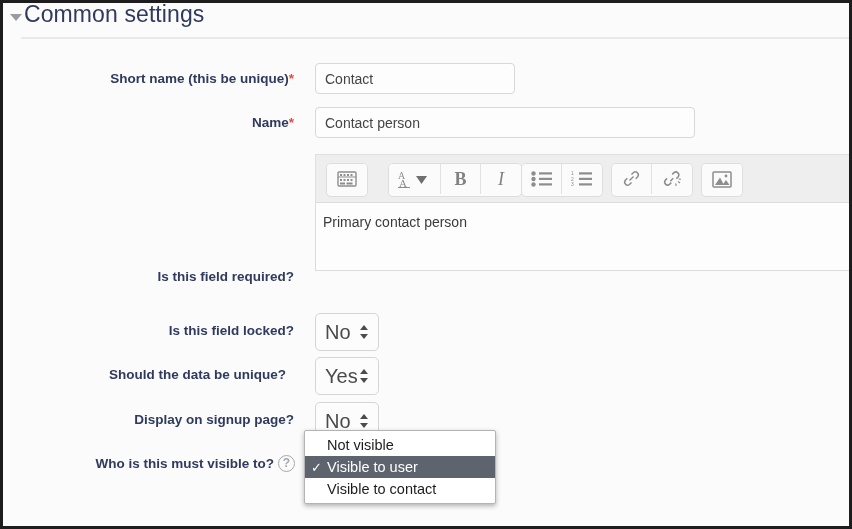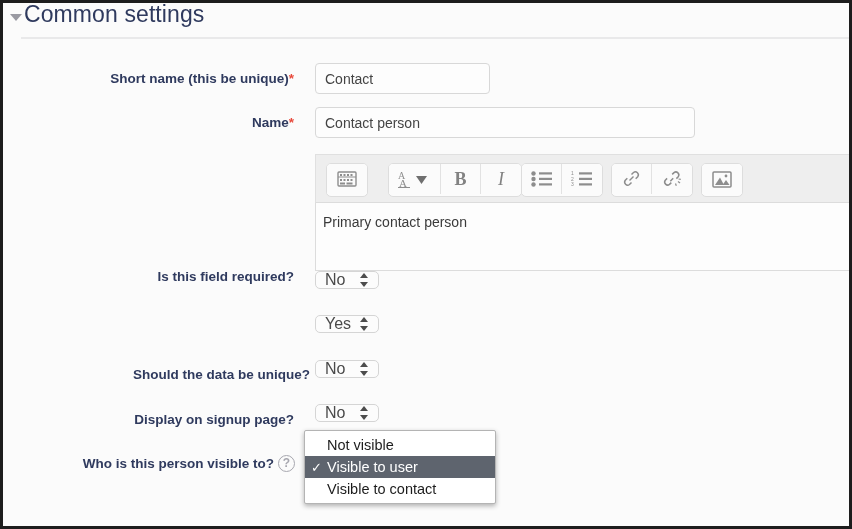--- a/index.html
+++ b/index.html
@@ -157,27 +157,28 @@
     color: #3a3a3a;
   }
 
   
   .select-box {
     position: absolute;
     box-sizing: border-box;
     background: #fcfcfc;
     border: 1px solid #d5d5d5;
     border-radius: 5px;
-    height: 18px;
+    height: 38px;
     display: flex;
     align-items: center;
     padding-left: 9px;
-    font-size: 16px;
+    font-size: 20px;
     color: #4a4a4a;
     white-space: nowrap;
+    margin-top: 42px;
   }
   .spin {
     position: absolute;
     right: 9px;
     top: 50%;
     transform: translateY(-50%);
     width: 9px;
     height: 16px;
   }
   .spin .up, .spin .dn {
@@ -245,21 +246,21 @@
 <div class="screen">
  <div class="inner">
 
   <div class="section-header">
     <div class="collapse-triangle"></div>
     <div class="section-title">Common settings</div>
     <div class="header-rule"></div>
   </div>
 
   <div class="row-label" style="left:20px; top:68px; width:271px;"><span>Short name (this be unique)</span><span class="req-star">*</span></div>
-  <input class="text-input" style="left: 312px; top: 60px; width: 175px; height: 31px;" value="Contact">
+  <input class="text-input" style="left: 312px; top: 60px; width: 200px; height: 31px;" value="Contact">
 
   <div class="row-label" style="left:20px; top:112px; width:271px;"><span>Name</span><span class="req-star">*</span></div>
   <input class="text-input" style="left: 312px; top: 104px; width: 380px; height: 31px;" value="Contact person">
 
 
   <div class="editor-wrap">
     <div class="editor-toolbar">
 
       <div class="tb-group" style="left:10px;">
         <div class="tb-btn">
@@ -367,47 +368,48 @@
 
   <div class="row-label" style="left:20px; top:266px; width:271px;">Is this field required?</div>
   <div class="select-box" style="left:312px; top:268px; width:64px;">
     <span>No</span>
     <span class="spin">
           <span class="up"></span>
           <span class="dn"></span>
         </span>
   </div>
 
+  <div class="row-label" style="left:20px; top:320px; width:271px;">Is this field locked?</div>
   <div class="select-box" style="left:312px; top:312px; width:64px;align-items:center;">
     <span>Yes</span>
     <span class="spin">
           <span class="up"></span>
           <span class="dn"></span>
         </span>
   </div>
 
-  <div class="row-label" style="left:36px; top:364px; width:271px;">Should the data be unique?</div>
+  <div class="row-label" style="left:12px; top:364px; width:271px;">Should the data be unique?</div>
   <div class="select-box" style="left:312px; top:357px; width:64px;">
     <span>No</span>
     <span class="spin">
           <span class="up"></span>
           <span class="dn"></span>
         </span>
   </div>
 
   <div class="row-label" style="left:20px; top:409px; width:271px;">Display on signup page?</div>
   <div class="select-box" style="left:312px; top:401px; width:64px;">
     <span>No</span>
     <span class="spin">
           <span class="up"></span>
           <span class="dn"></span>
         </span>
   </div>
 
-  <div class="row-label" style="left:20px; top:453px; width:251px;">Who is this person visible to?</div>
+  <div class="row-label" style="left:20px; top:453px; width:251px;">Who is this must visible to?</div>
   <div class="help-icon" style="left:275px; top:452px;"><span>?</span></div>
 
   <div class="row-label" style="left:20px; top:498px; width:271px;margin-top:40px;">Category</div>
 
   <div class="dropdown-menu">
     <div class="dd-item">
       <span class="dd-check"></span>
       <span class="dd-label">Not visible</span>
     </div>
     <div class="dd-item selected">

